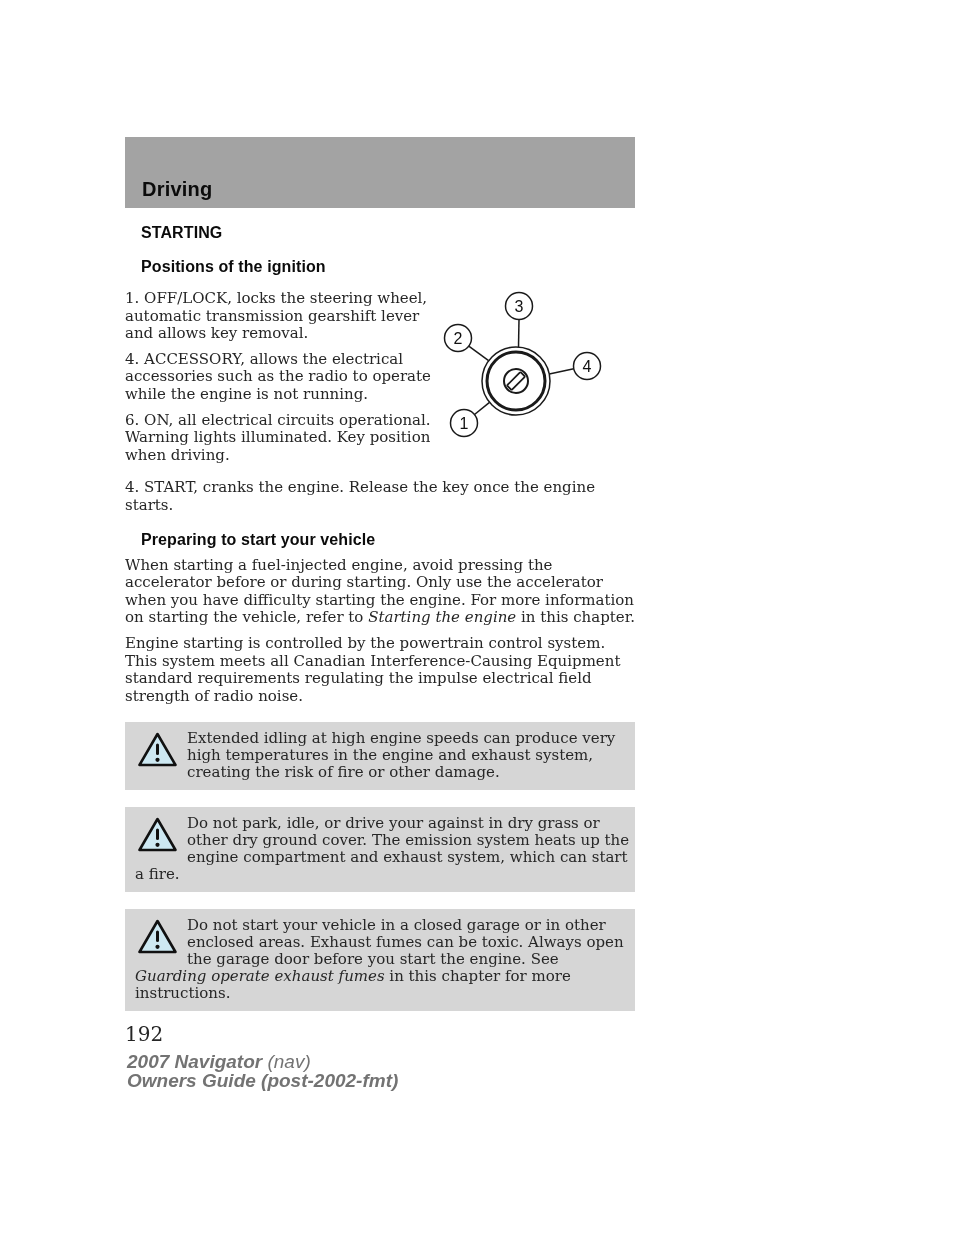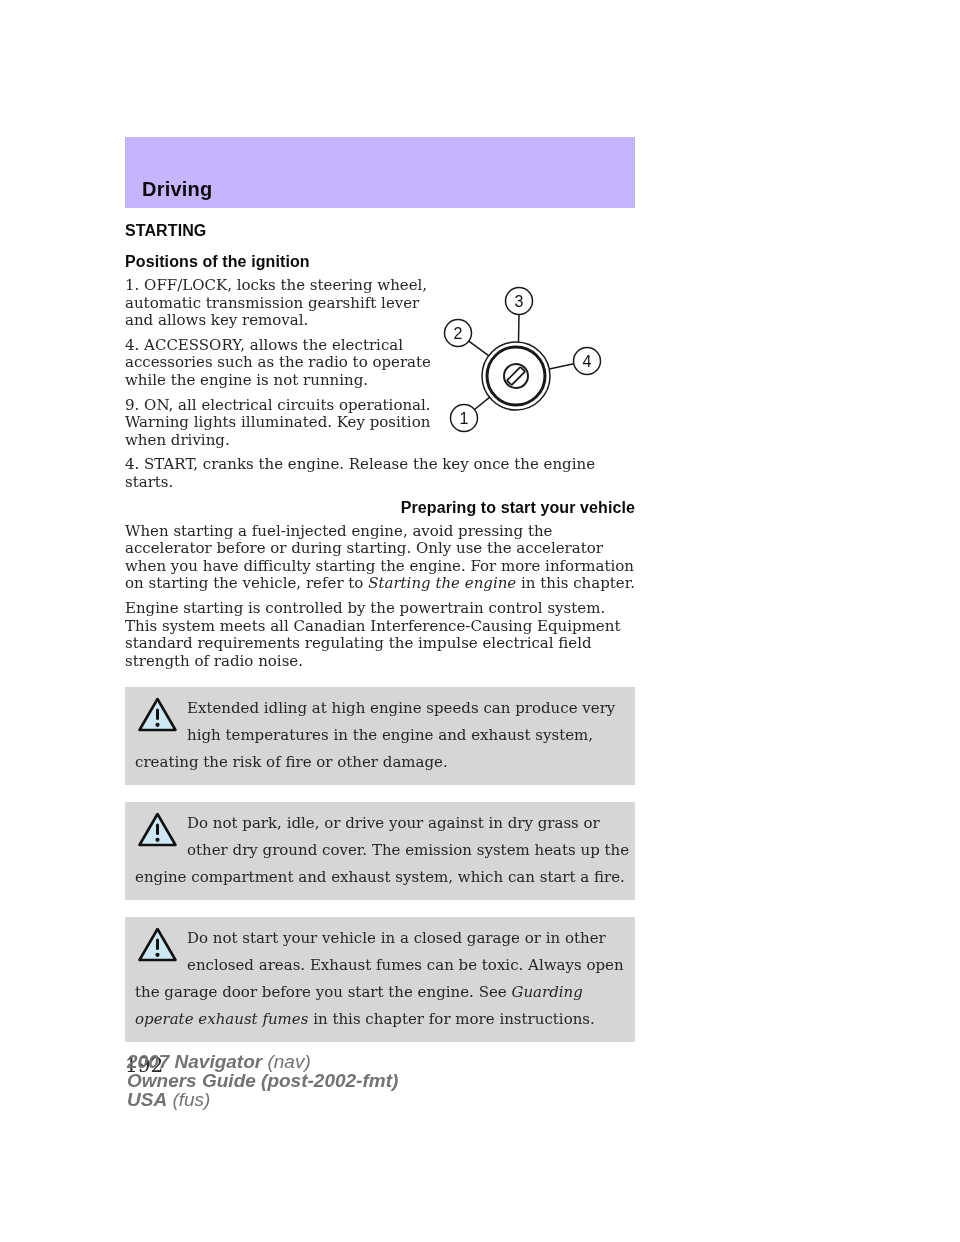--- a/index.html
+++ b/index.html
@@ -1,34 +1,34 @@
 <!DOCTYPE html>
 <html><head>
 <meta charset="utf-8">
 <style>
   html,body{margin:0;padding:0;background:#ffffff;}
   .page{position:relative;width:960px;height:1242px;background:#ffffff;overflow:hidden;
         font-family:"DejaVu Serif", serif;color:#262626;}
   .content{position:absolute;left:125px;top:137px;width:510px;}
-  .band{height:71px;background:#c4b5fd;display:flex;align-items:flex-end;
+  .band{height:71px;background:#a3a3a3;display:flex;align-items:flex-end;
         padding:0 0 7px 17px;box-sizing:border-box;margin-bottom:14px;}
   .band .title{font-family:"Liberation Sans", sans-serif;font-weight:bold;
         font-size:20px;color:#0b0b0b;letter-spacing:0.2px;}
   h1.h,h2.h{font-family:"Liberation Sans", sans-serif;color:#0b0b0b;
-        font-size:16px;margin:0;letter-spacing:0.1px;}
+        font-size:16px;margin:16px;letter-spacing:0.1px;}
   h1.h{margin-bottom:13px;}
   h2.h{margin-bottom:6px;}
-  .body-text{font-size:15px;line-height:17.6px;margin:0 0 7px 0;}
+  .body-text{font-size:15px;line-height:17.6px;margin:8px 0 7px 0;}
   .ign-row{display:flex;align-items:flex-start;}
   .ign-col{width:318px;flex:0 0 318px;}
   .ign-diagram{margin-top:8px;flex:0 0 auto;}
   .full{width:510px;}
-  .sec-gap{margin-top:13px;text-align:right;}
+  .sec-gap{margin-top:13px;}
   .warnbox{background:#d6d6d6;padding:8px 1px 9px 10px;box-sizing:border-box;
-        margin-top:17px;font-size:15px;line-height:27px;}
+        margin-top:17px;font-size:15px;line-height:17px;}
   .warnbox .wicon{float:left;width:41px;height:37px;margin:1px 9px 2px 2px;}
   .em{font-style:italic;}
   .pagenum{font-size:20px;margin-top:11px;}
   .footer{position:absolute;left:127px;top:1052px;
         font-family:"Liberation Sans", sans-serif;font-style:italic;
         color:#737373;font-size:19px;line-height:19px;}
   .footer b{font-weight:bold;}
   .watermark{position:absolute;right:17px;top:1208px;
         font-family:"Liberation Sans", sans-serif;font-size:25px;
         color:#9b9b9b;letter-spacing:0.5px;}
@@ -44,21 +44,21 @@
       <span class="title">Driving</span>
     </div>
 
     <h1 class="h">STARTING</h1>
     <h2 class="h">Positions of the ignition</h2>
 
     <div class="ign-row">
       <div class="ign-col">
         <p class="body-text">1. OFF/LOCK, locks the steering wheel, automatic transmission gearshift lever and allows key removal.</p>
         <p class="body-text">4. ACCESSORY, allows the electrical accessories such as the radio to operate while the engine is not running.</p>
-        <p class="body-text">9. ON, all electrical circuits operational. Warning lights illuminated. Key position when driving.</p>
+        <p class="body-text">6. ON, all electrical circuits operational. Warning lights illuminated. Key position when driving.</p>
       </div>
 
       <svg class="ign-diagram" width="165" height="152" viewBox="0 0 165 152">
         <g stroke="#1a1a1a" fill="none" stroke-width="1.5">
           <line x1="76" y1="29.5" x2="75.5" y2="57"></line>
           <line x1="25.8" y1="56.1" x2="45.6" y2="70.7"></line>
           <line x1="130.8" y1="78.8" x2="106.3" y2="84"></line>
           <line x1="31.5" y1="124.5" x2="46.5" y2="112.4"></line>
         </g>
         <circle cx="73" cy="91" r="34" fill="#ffffff" stroke="#1a1a1a" stroke-width="1.5"></circle>
@@ -116,16 +116,15 @@
       </svg>
       <span>Do not start your vehicle in a closed garage or in other enclosed areas. Exhaust fumes can be toxic. Always open the garage door before you start the engine. See </span><span class="em">Guarding operate exhaust fumes</span><span> in this chapter for more instructions.</span>
     </div>
 
     <p class="pagenum">192</p>
   </div>
 
   <div class="footer">
     <div><b>2007 Navigator</b><span> (nav)</span></div>
     <div><b>Owners Guide (post-2002-fmt)</b></div>
-    <div><b>USA</b><span> (fus)</span></div>
   </div>
 
 </div>
 
 </body></html>

